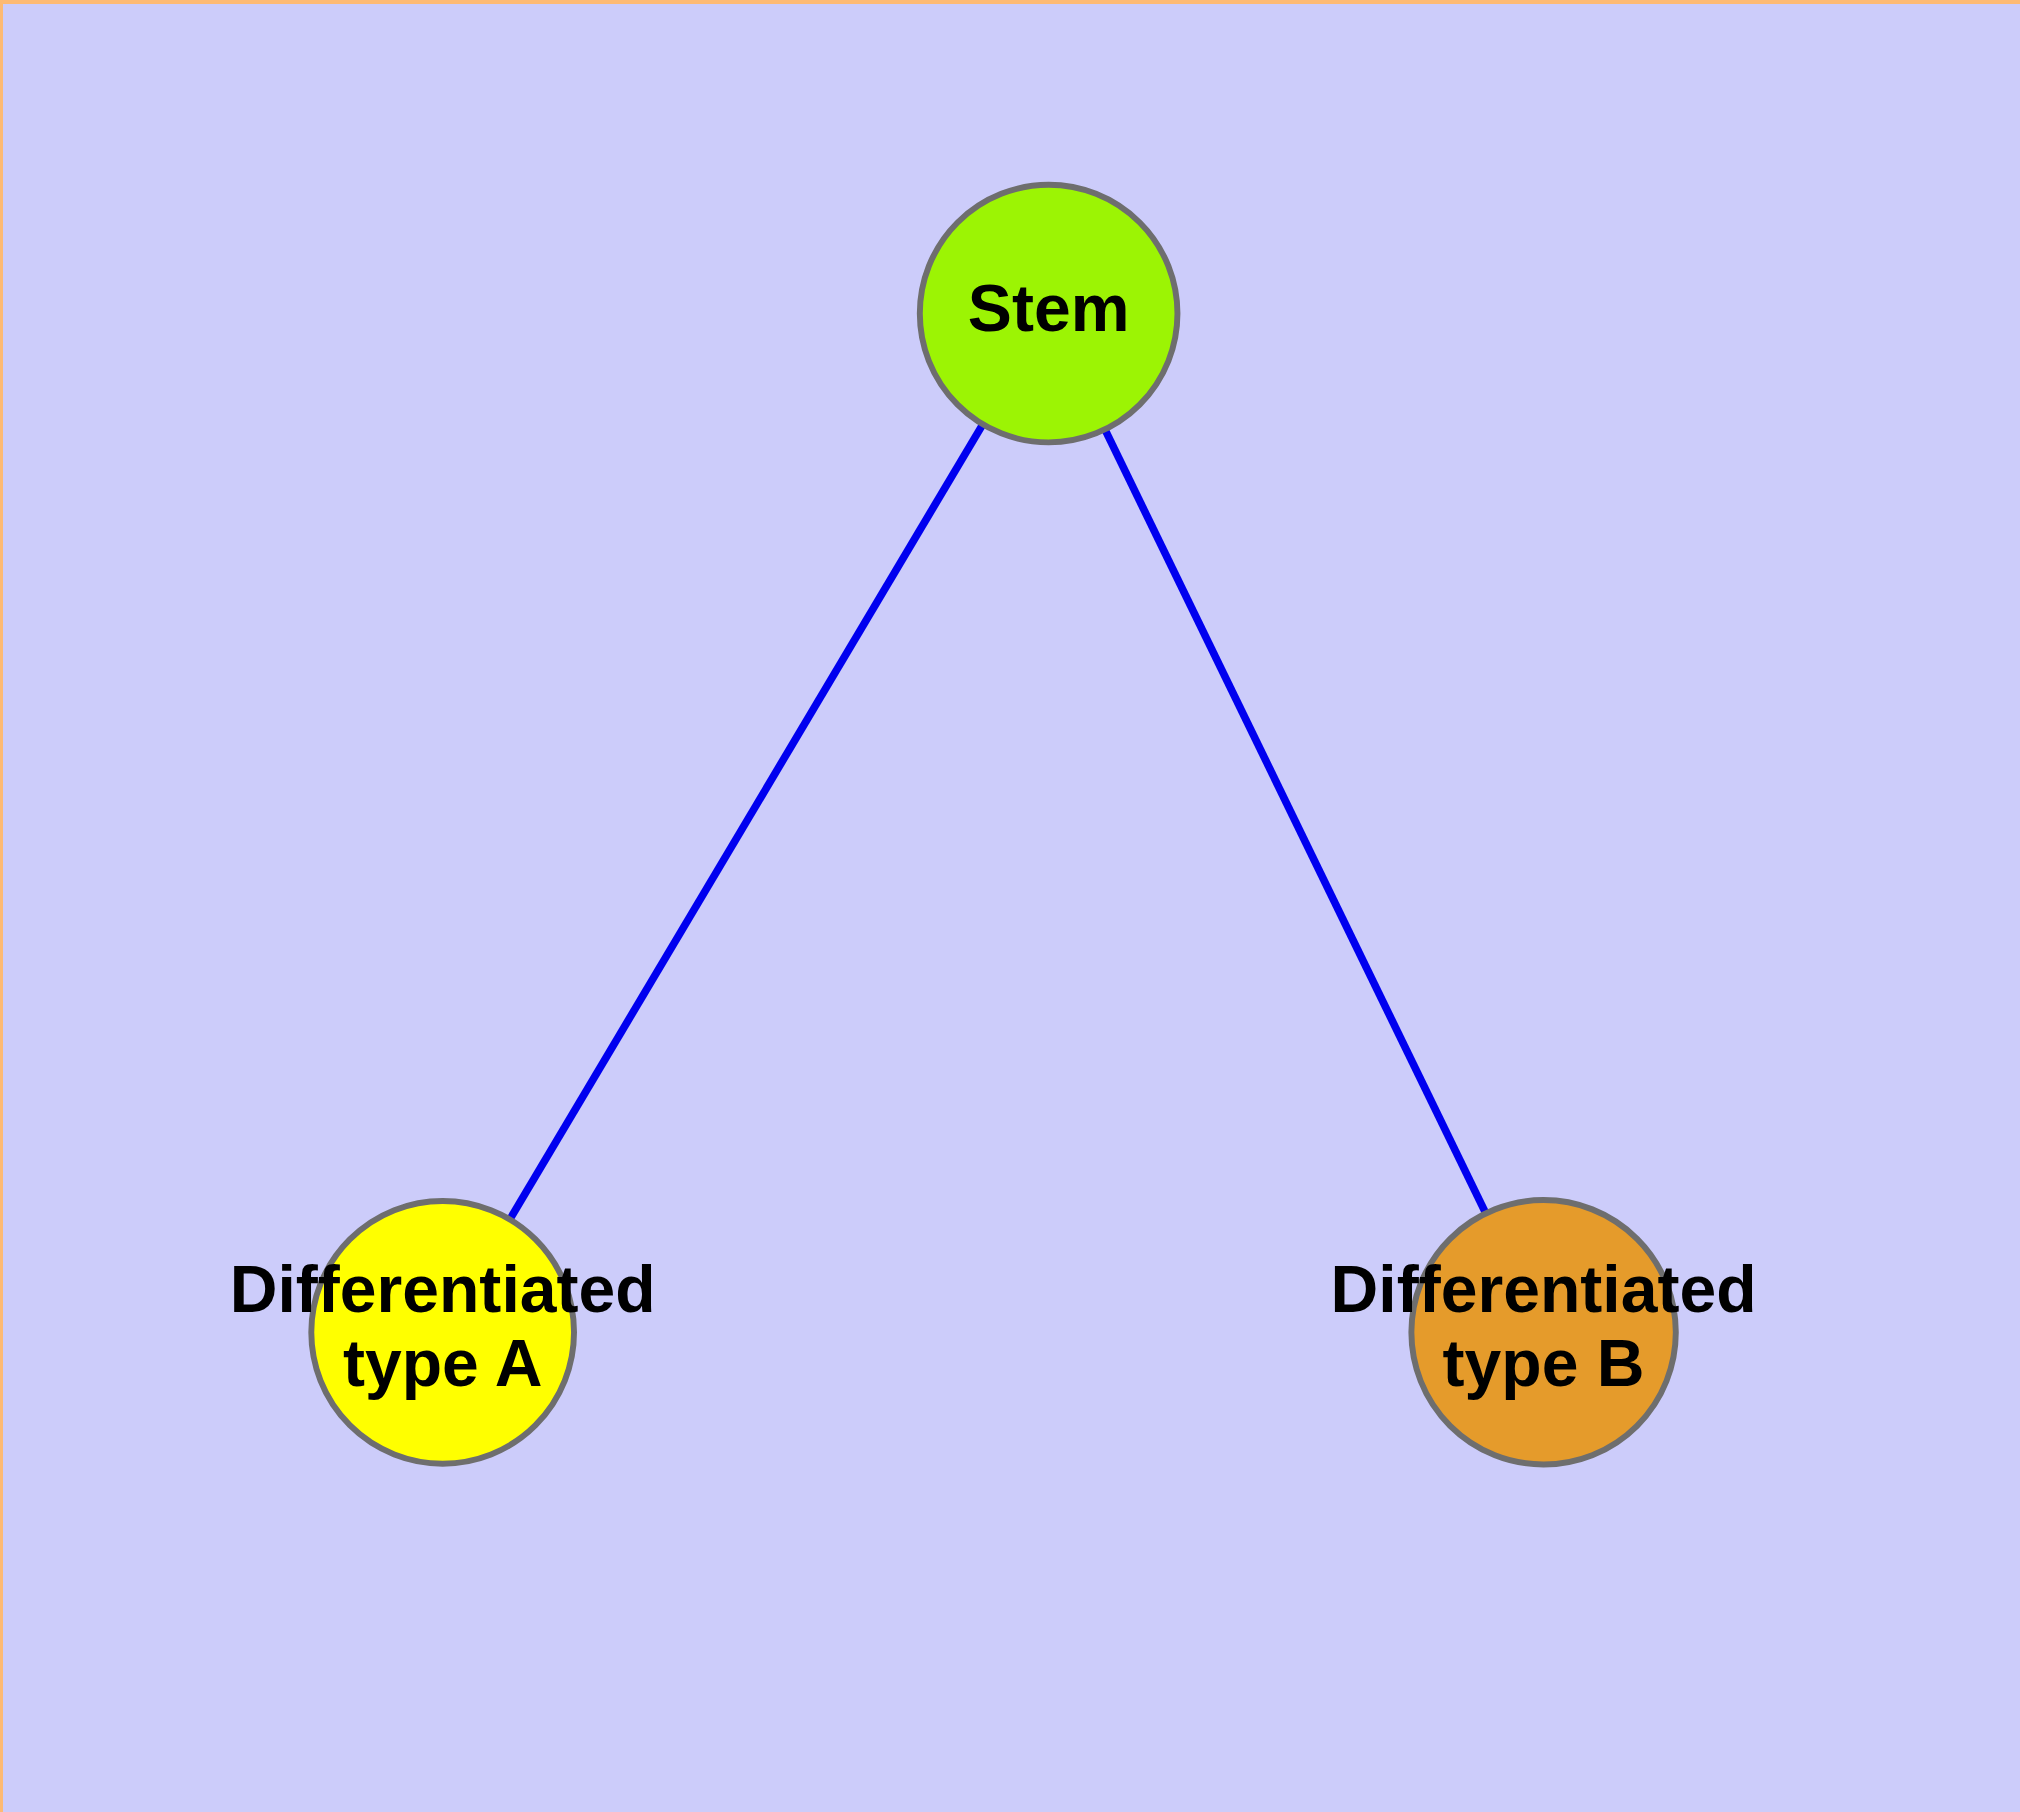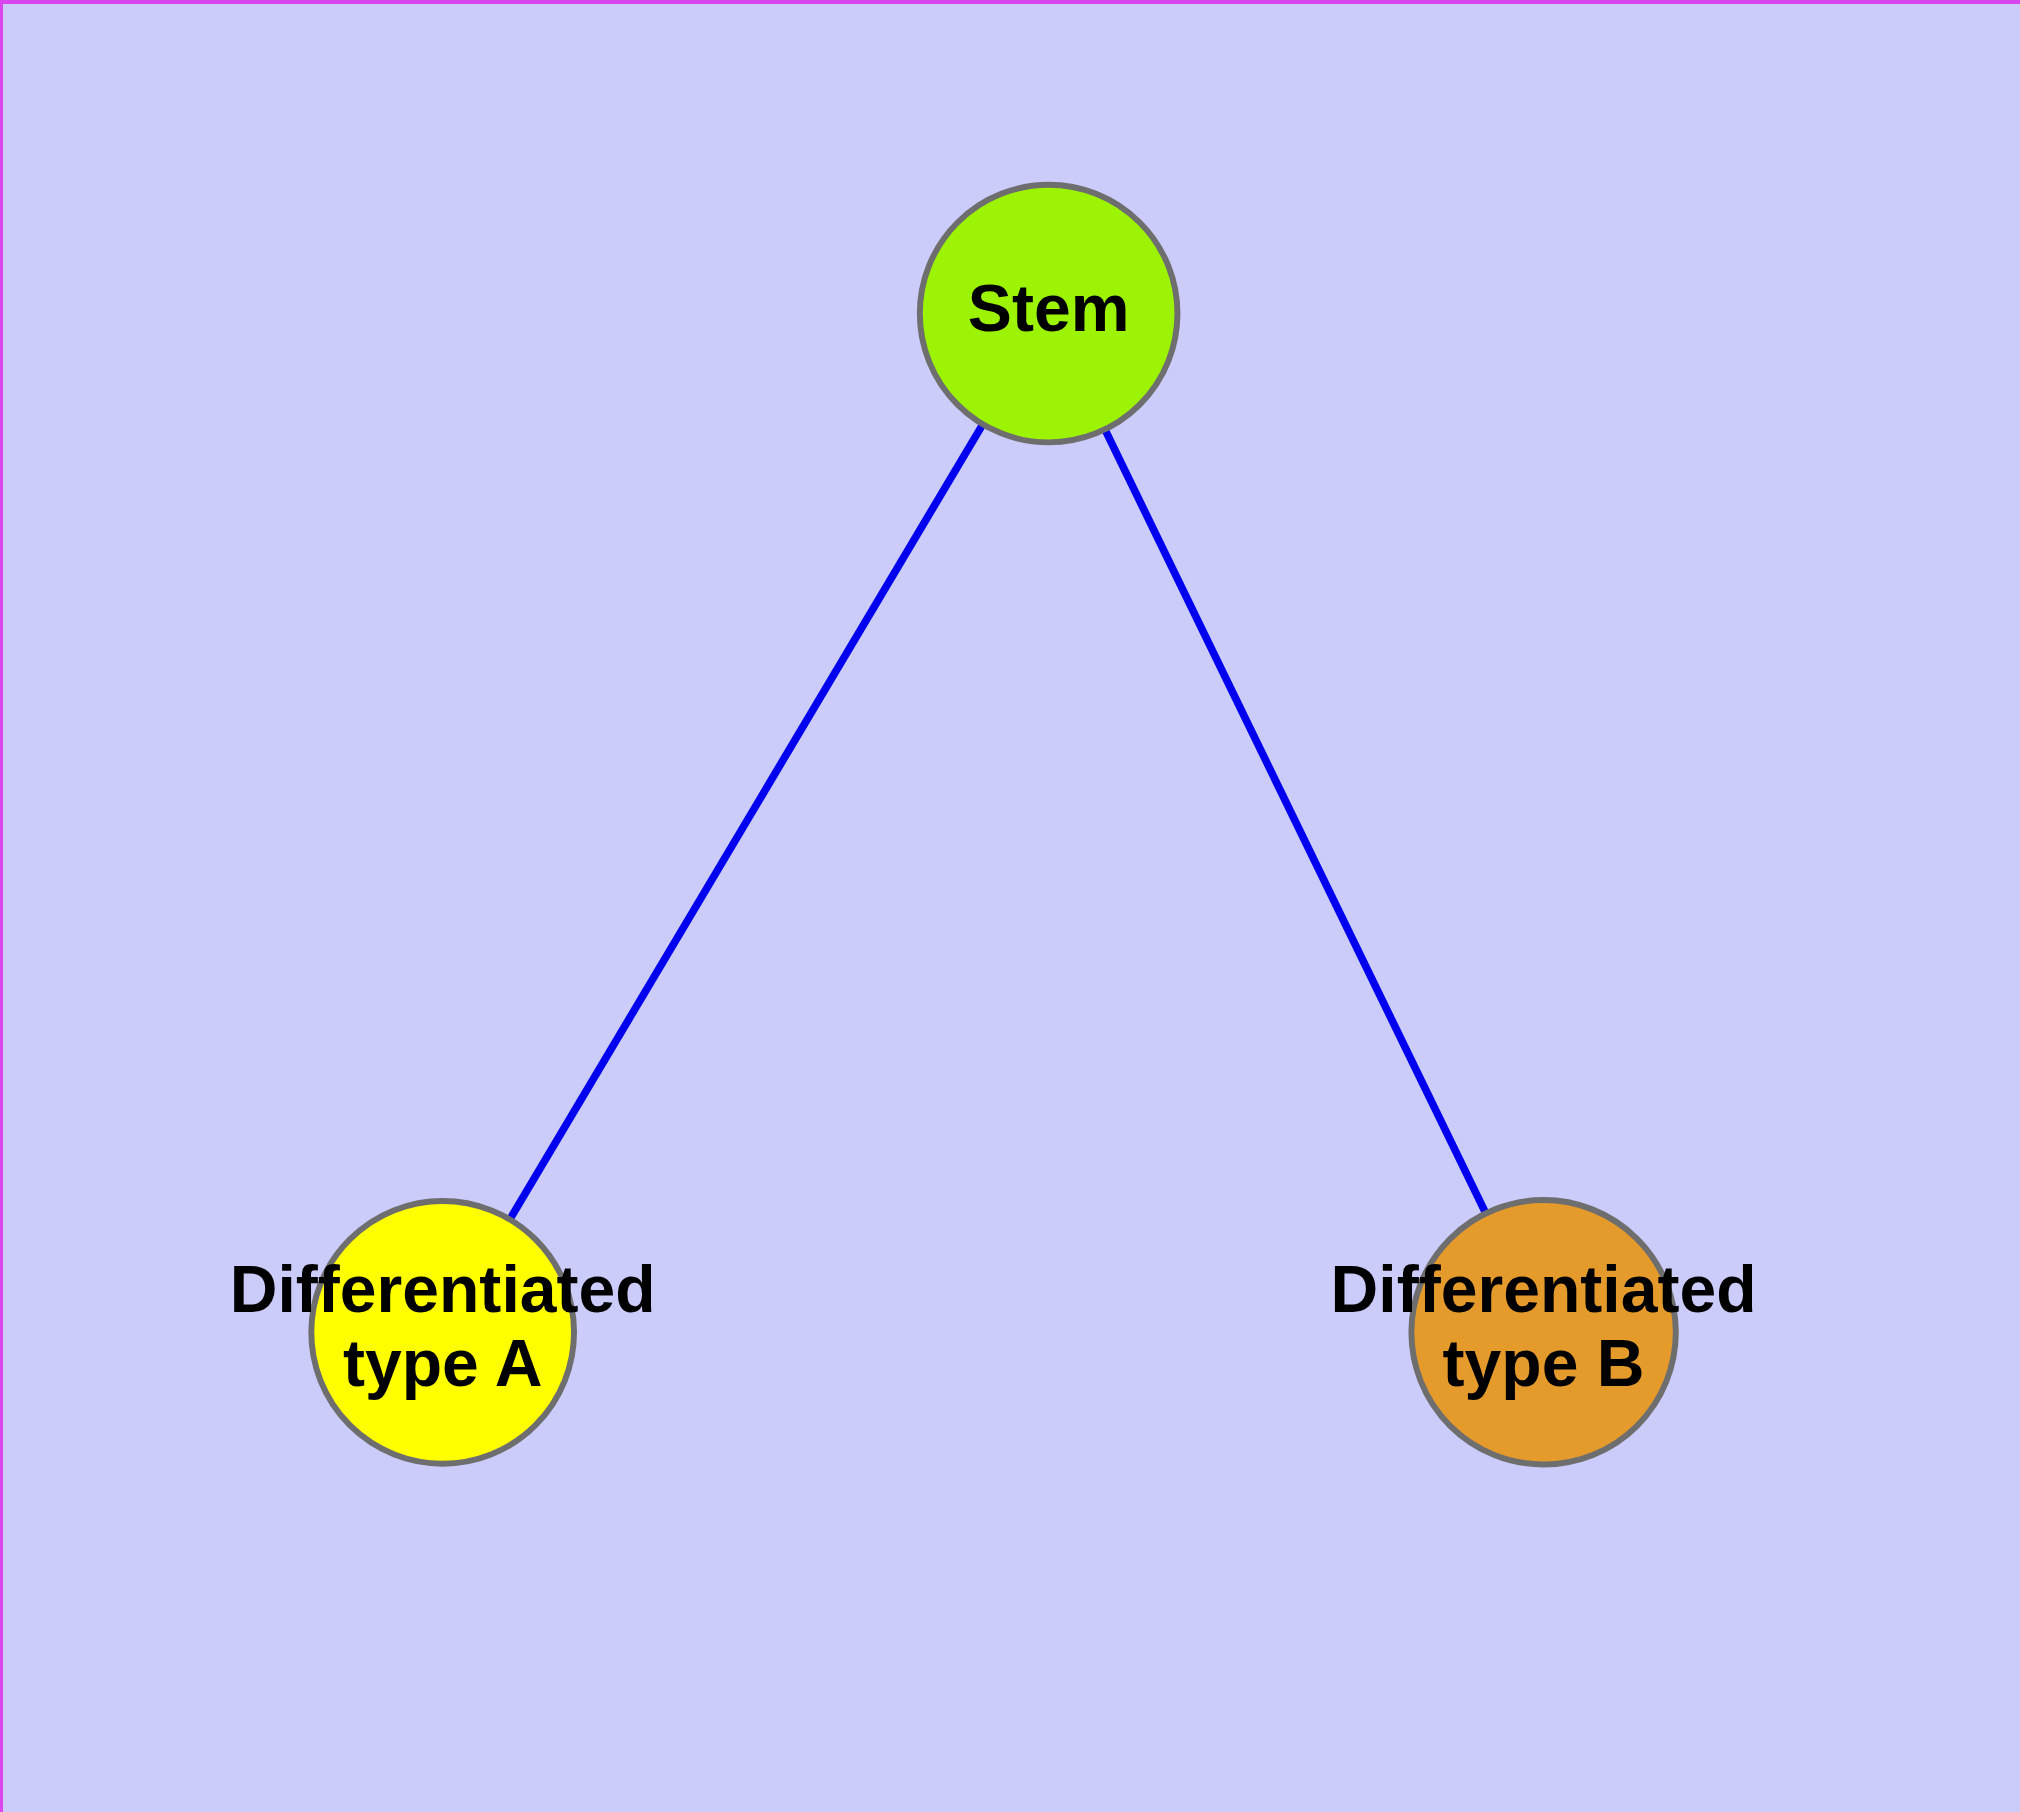--- a/index.html
+++ b/index.html
@@ -4,21 +4,21 @@
 <style>
   html, body {
     margin: 0;
     padding: 0;
     background: #ffffff;
   }
   #canvas {
     position: relative;
     width: 2021px;
     height: 1812px;
-    background: #d946ef;
+    background: #fdba74;
     overflow: hidden;
     font-family: "Liberation Sans", sans-serif;
   }
   #plot-area {
     position: absolute;
     left: 3.4px;
     top: 4.2px;
     width: 2017px;
     height: 1808px;
     background: #ccccfa;

